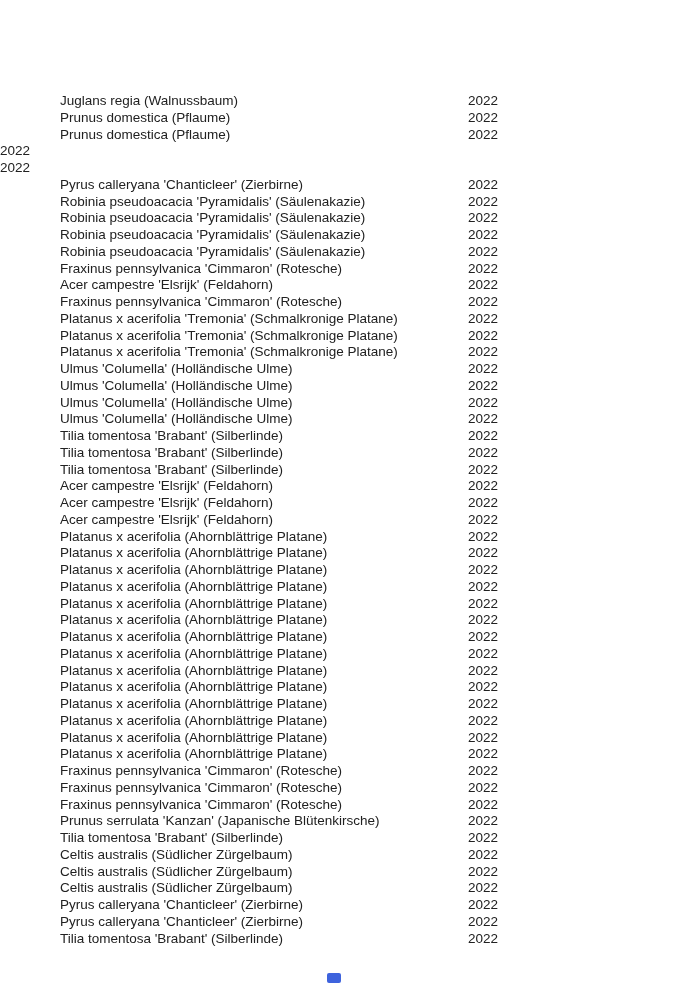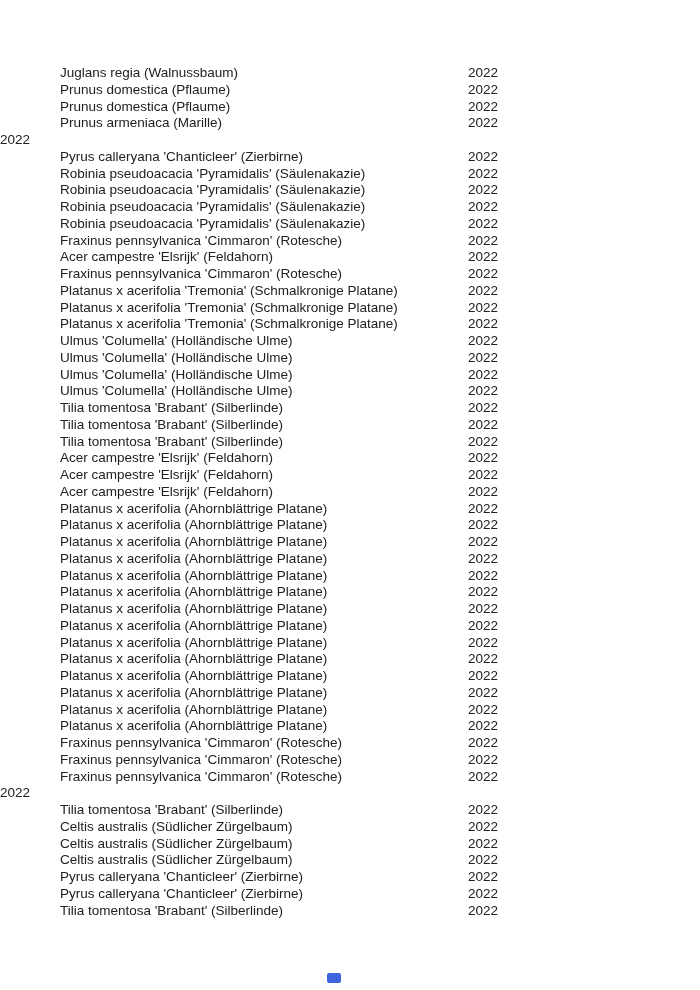--- a/index.html
+++ b/index.html
@@ -29,20 +29,21 @@
     font-size: 13.5px;
     white-space: nowrap;
   }
   .row .name {
     margin-left: 60px;
     width: 408px;
     overflow: hidden;
   }
   .row .year {
     flex: 0 0 auto;
+    margin-top: 28px;
   }
   .page-marker {
     position: absolute;
     left: 327px;
     top: 973px;
     width: 14px;
     height: 10px;
     background: #3E63DD;
     border-radius: 2px;
   }
@@ -60,21 +61,20 @@
     <span class="name">Prunus domestica (Pflaume)</span>
     <span class="year">2022</span>
   </div>
 
   <div class="row">
     <span class="name">Prunus domestica (Pflaume)</span>
     <span class="year">2022</span>
   </div>
 
   <div class="row">
-    <span class="name">Prunus armeniaca (Marille)</span>
     <span class="year">2022</span>
   </div>
 
   <div class="row">
     <span class="year">2022</span>
   </div>
 
   <div class="row">
     <span class="name">Pyrus calleryana 'Chanticleer' (Zierbirne)</span>
     <span class="year">2022</span>
@@ -259,20 +259,21 @@
     <span class="name">Fraxinus pennsylvanica 'Cimmaron' (Rotesche)</span>
     <span class="year">2022</span>
   </div>
 
   <div class="row">
     <span class="name">Fraxinus pennsylvanica 'Cimmaron' (Rotesche)</span>
     <span class="year">2022</span>
   </div>
 
   <div class="row">
+    <span class="name">Prunus serrulata 'Kanzan' (Japanische Blütenkirsche)</span>
     <span class="year">2022</span>
   </div>
 
   <div class="row">
     <span class="name">Tilia tomentosa 'Brabant' (Silberlinde)</span>
     <span class="year">2022</span>
   </div>
 
   <div class="row">
     <span class="name">Celtis australis (Südlicher Zürgelbaum)</span>

